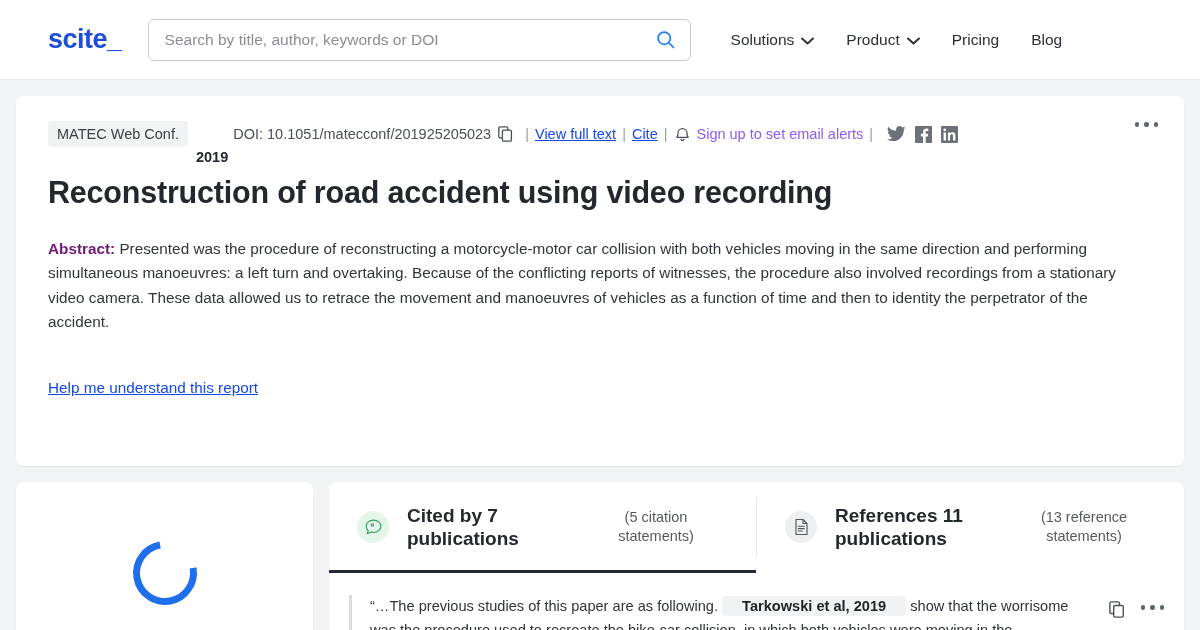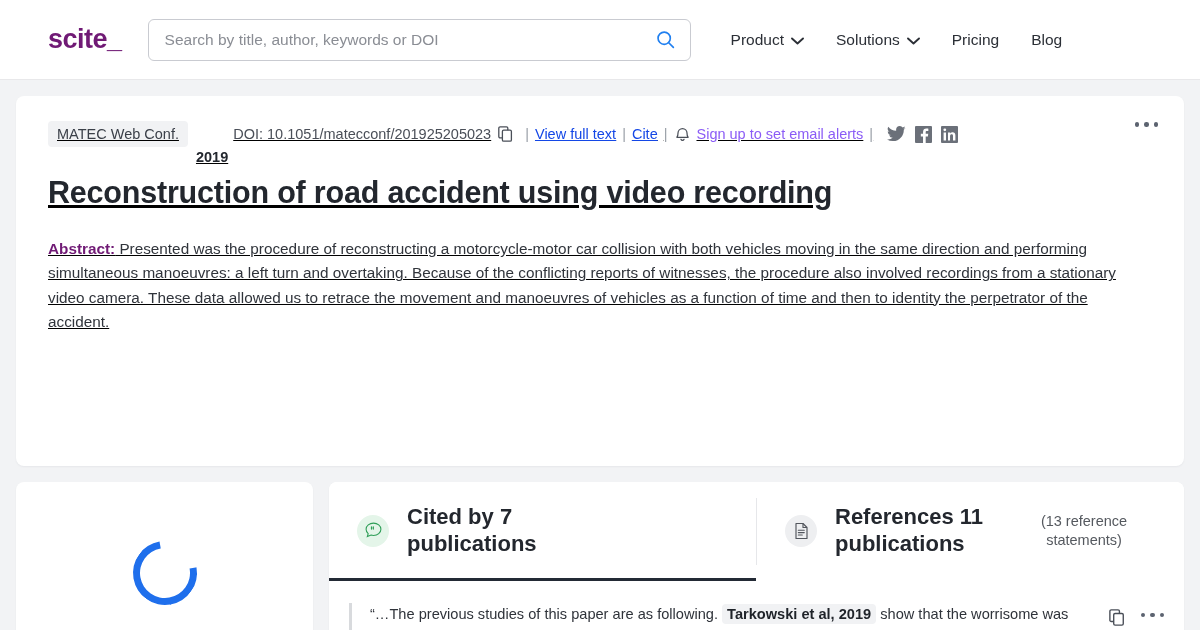--- a/index.html
+++ b/index.html
@@ -18,21 +18,21 @@
     height: 80px;
     background: #ffffff;
     border-bottom: 1px solid #e8e8ea;
     display: flex;
     align-items: center;
     padding: 0 24px;
   }
   .logo {
     font-size: 27px;
     font-weight: 700;
-    color: #701a75;
+    color: #1d4ed8;
     letter-spacing: -0.5px;
     margin-left: 24px;
     margin-right: 26px;
     user-select: none;
   }
   .search-wrap {
     position: relative;
     width: 543px;
     height: 42px;
   }
@@ -83,21 +83,20 @@
   .card {
     background: #ffffff;
     border-radius: 8px;
     box-shadow: 0 1px 2px rgba(16,24,40,0.05);
   }
 
   .paper-card {
     position: relative;
     padding: 18px 32px 30px 32px;
     min-height: 370px;
-    text-decoration: underline;
   }
 
   .kebab {
     position: absolute;
     top: 22px; right: 22px;
     display: flex; gap: 5px;
     cursor: pointer;
     padding: 4px;
   }
   .kebab i {
@@ -224,21 +223,21 @@
   .tab.inactive { border-bottom-color: transparent; }
   .tab-divider { width: 1px; background: #e6e7ea; margin: 16px 0; }
   .tab-ico {
     width: 32px; height: 32px; border-radius: 50%;
     display: flex; align-items: center; justify-content: center;
     flex: none;
   }
   .tab-ico.green { background: #e4f5e9; }
   .tab-ico.grey { background: #eeeff1; }
   .tab-main {
-    font-size: 22px; font-weight: 700; color: #23272e;
+    font-size: 19px; font-weight: 700; color: #23272e;
     line-height: 1.22; max-width: 160px;
   }
   .tab-sub {
     font-size: 14.5px; color: #55595f; line-height: 1.3;
     max-width: 120px; text-align: center; margin-left: auto; margin-right: 26px;
   }
 
   .statement-area { padding: 22px 20px 0 20px; }
   .statement {
     border-left: 3px solid #d8dadd;
@@ -249,21 +248,21 @@
   .statement-text {
     font-size: 14.6px;
     line-height: 1.62;
     color: #2f333a;
     flex: 1;
     padding-right: 16px;
   }
   .cite-badge {
     background: #f1f2f4;
     border-radius: 4px;
-    padding: 2px 5px;
+    padding: 2px 20px;
     font-weight: 700;
     color: #1f2329;
     white-space: nowrap;
   }
   .stmt-actions {
     display: flex; align-items: flex-start; gap: 16px;
     padding-top: 2px; flex: none;
   }
   .stmt-actions .kebab2 { display: flex; gap: 5px; cursor: pointer; padding-top: 8px; }
   .stmt-actions .kebab2 i {
@@ -282,29 +281,29 @@
     <button class="search-btn">
       <svg width="21" height="21" viewBox="0 0 24 24" fill="none">
         <circle cx="10.5" cy="10.5" r="7" stroke="#1f7ff0" stroke-width="1.9"></circle>
         <line x1="15.7" y1="15.7" x2="21" y2="21" stroke="#1f7ff0" stroke-width="1.9" stroke-linecap="round"></line>
       </svg>
     </button>
   </div>
 
   <nav class="nav">
     <div class="nav-item">
-      <span>Product</span>
+      <span>Solutions</span>
       <span class="chev">
         <svg width="13" height="8" viewBox="0 0 13 8" fill="none">
             <path d="M1 1.5L6.5 6.5L12 1.5" stroke="#2b2f36" stroke-width="1.9" stroke-linecap="round" stroke-linejoin="round"></path>
           </svg>
       </span>
     </div>
     <div class="nav-item">
-      <span>Solutions</span>
+      <span>Product</span>
       <span class="chev">
         <svg width="13" height="8" viewBox="0 0 13 8" fill="none">
             <path d="M1 1.5L6.5 6.5L12 1.5" stroke="#2b2f36" stroke-width="1.9" stroke-linecap="round" stroke-linejoin="round"></path>
           </svg>
       </span>
     </div>
     <div class="nav-item">
       <span>Pricing</span>
     </div>
     <div class="nav-item">
@@ -369,39 +368,41 @@
       </span>
     </div>
 
     <h1 class="title">Reconstruction of road accident using video recording</h1>
 
 
     <p class="abstract">
       <b>Abstract:</b><span> Presented was the procedure of reconstructing a motorcycle-motor car collision with both vehicles moving in the same direction and performing simultaneous manoeuvres: a left turn and overtaking. Because of the conflicting reports of witnesses, the procedure also involved recordings from a stationary video camera. These data allowed us to retrace the movement and manoeuvres of vehicles as a function of time and then to identity the perpetrator of the accident.</span>
     </p>
 
+    <span class="help-link">Help me understand this report</span>
   </div>
 
   <div class="lower">
 
     <div class="left-panel">
       <div class="spinner"></div>
     </div>
 
     <div class="right-panel">
       <div class="tabs">
 
         <div class="tab active">
           <span class="tab-ico green">
             <svg width="19" height="19" viewBox="0 0 20 20" fill="none">
               <path d="M10 2.2c4.3 0 7.8 2.9 7.8 6.5S14.3 15.2 10 15.2c-.9 0-1.8-.1-2.6-.4l-3.9 1.6.9-3.1C3.1 12.1 2.2 10.5 2.2 8.7 2.2 5.1 5.7 2.2 10 2.2z" stroke="#2e9e57" stroke-width="1.15"></path>
               <path d="M7.9 6.3v2.2M9.8 6.3v2.2" stroke="#2e9e57" stroke-width="1.3" stroke-linecap="round"></path>
             </svg>
           </span>
           <span class="tab-main">Cited by 7 publications</span>
+          <span class="tab-sub">(5 citation statements)</span>
         </div>
 
         <div class="tab-divider"></div>
 
         <div class="tab inactive">
           <span class="tab-ico grey">
             <svg width="17" height="18" viewBox="0 0 16 18" fill="none">
               <path d="M2.5 1.5h7l4 4v11h-11z" stroke="#52565d" stroke-width="1.15" stroke-linejoin="round"></path>
               <path d="M9.5 1.5v4h4" stroke="#52565d" stroke-width="1.15" stroke-linejoin="round"></path>
               <path d="M4.8 8.2h6M4.8 10.6h6M4.8 13h4" stroke="#52565d" stroke-width="1.05" stroke-linecap="round"></path>

